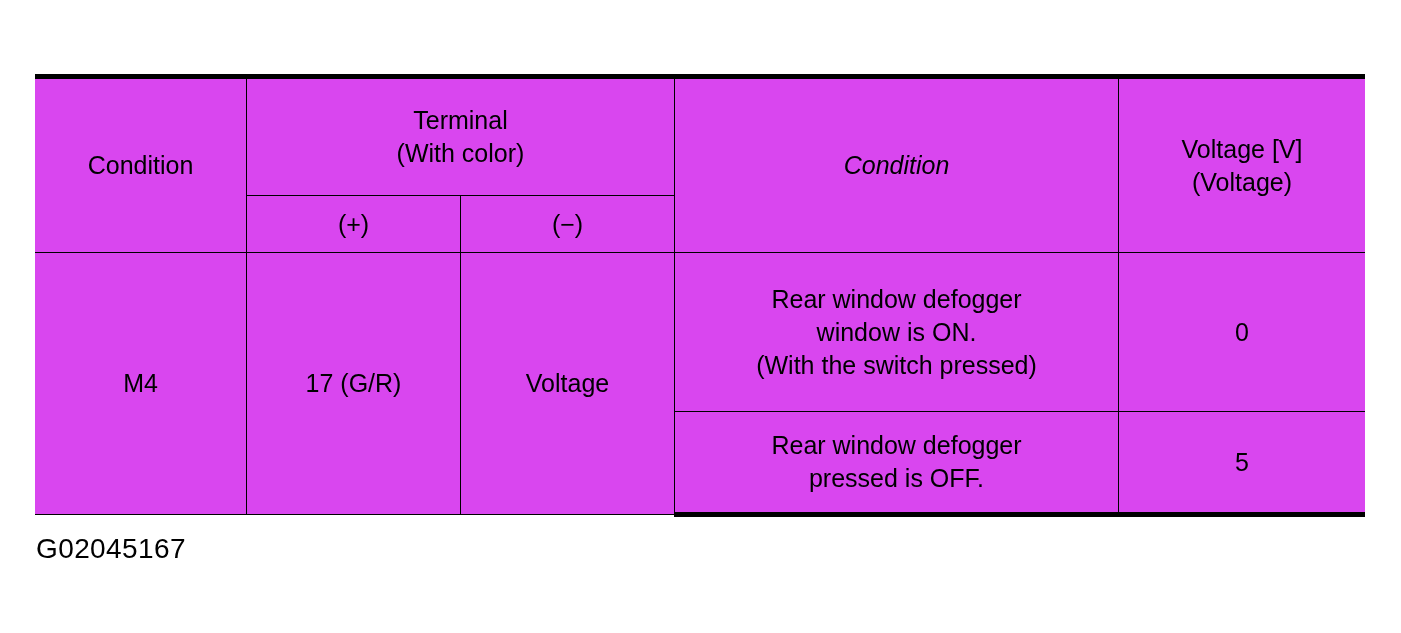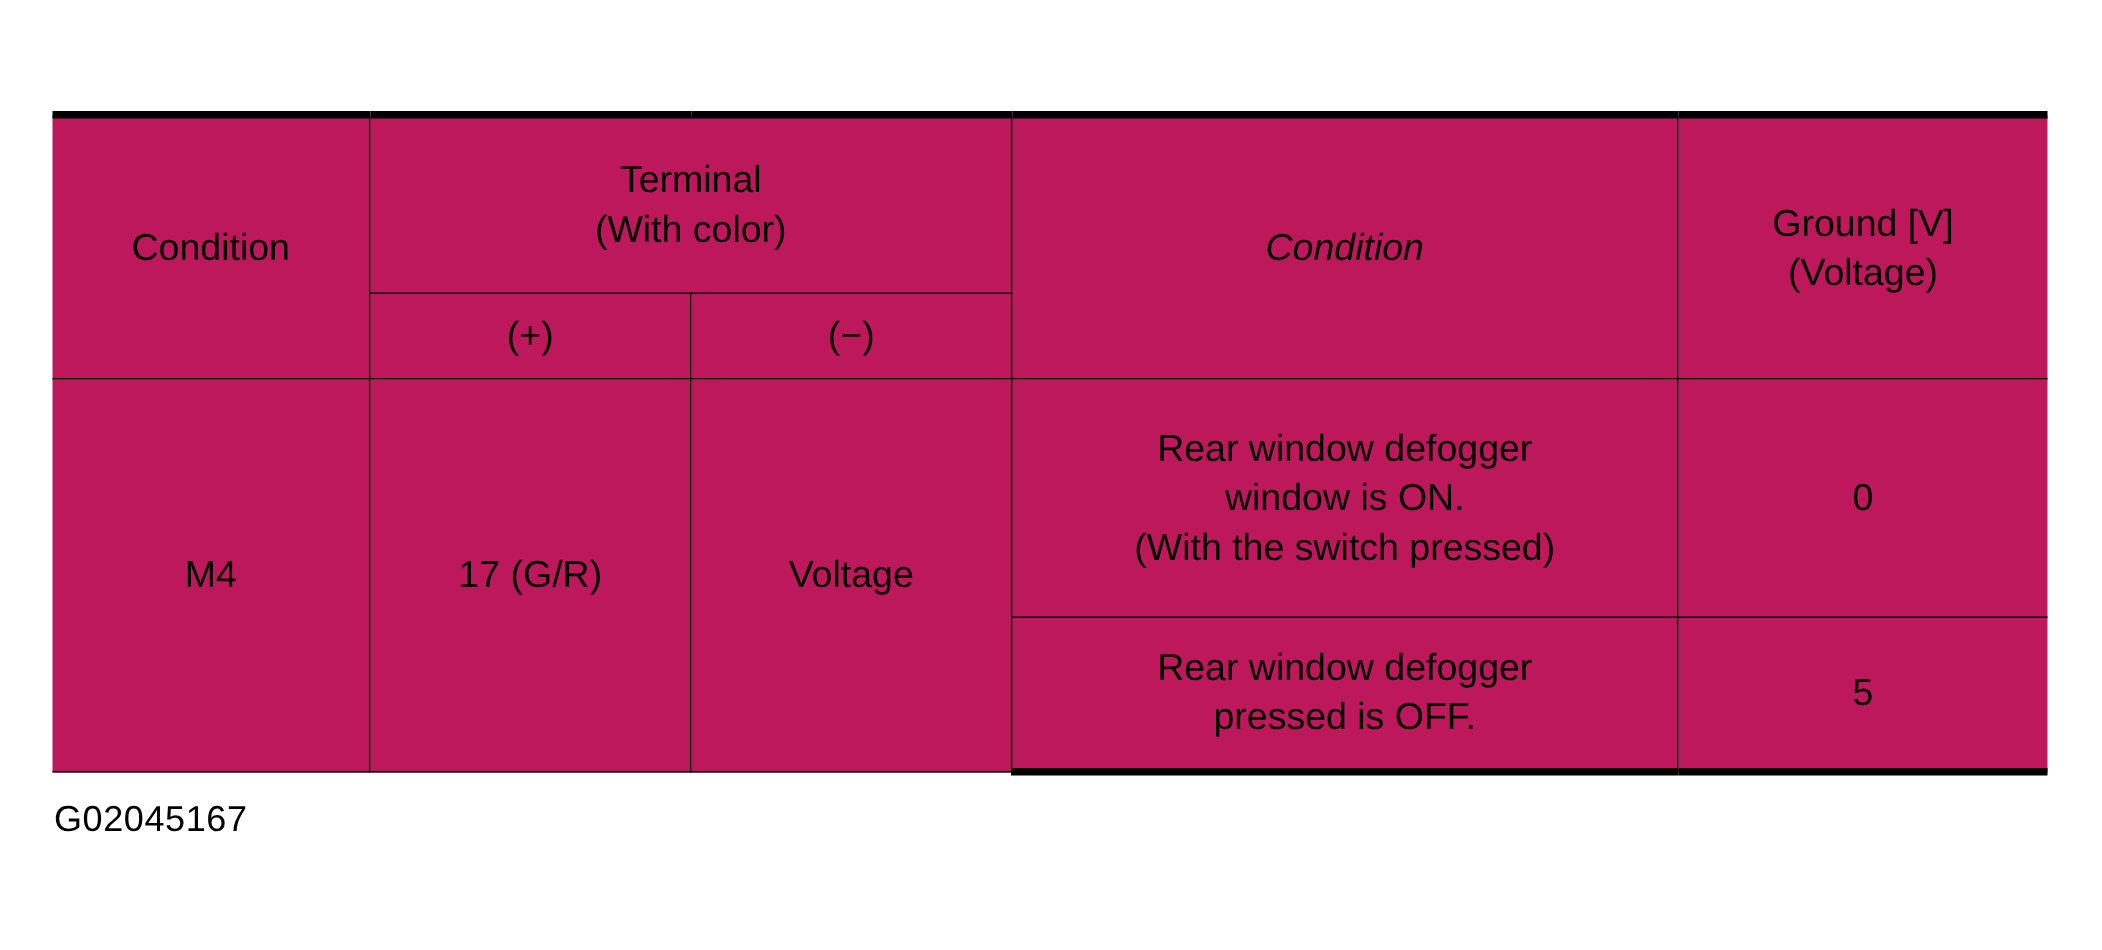--- a/index.html
+++ b/index.html
@@ -36,21 +36,21 @@
     line-height: 1.32;
   }
 
   .spec-table td,
   .spec-table th {
     border: 1px solid #000000;
     padding: 0;
     font-weight: normal;
     vertical-align: middle;
     text-align: center;
-    background: #be185d;
+    background: #d946ef;
   }
 
   
   .spec-table tr > :first-child {
     border-left: 0 none;
   }
   .spec-table tr > :last-child {
     border-right: 0 none;
   }
 
@@ -90,41 +90,41 @@
     vertical-align: middle;
   }
   .cond-text .line { display: block; white-space: nowrap; }
 
   .hdr-stack .line { display: block; }
 
   .caption {
     position: absolute;
     left: 36px;
     top: 533px;
-    font-size: 24px;
+    font-size: 28px;
     letter-spacing: 0.4px;
     white-space: nowrap;
   }
 </style>
 </head>
 <body>
 
 <div id="diagram-root">
 
   <table class="spec-table">
     <thead>
       <tr>
         <th class="cell-connector hdr-connector" rowspan="2">Condition</th>
         <th class="hdr-terminal hdr-stack" colspan="2">
           <span class="line">Terminal</span>
           <span class="line">(With color)</span>
         </th>
         <th class="cell-condition hdr-condition" rowspan="2">Condition</th>
         <th class="cell-voltage hdr-voltage hdr-stack" rowspan="2">
-          <span class="line">Ground [V]</span>
+          <span class="line">Voltage [V]</span>
           <span class="line">(Voltage)</span>
         </th>
       </tr>
       <tr>
         <th class="cell-plus hdr-sign">(+)</th>
         <th class="cell-minus hdr-sign">(−)</th>
       </tr>
     </thead>
 
     <tbody>

